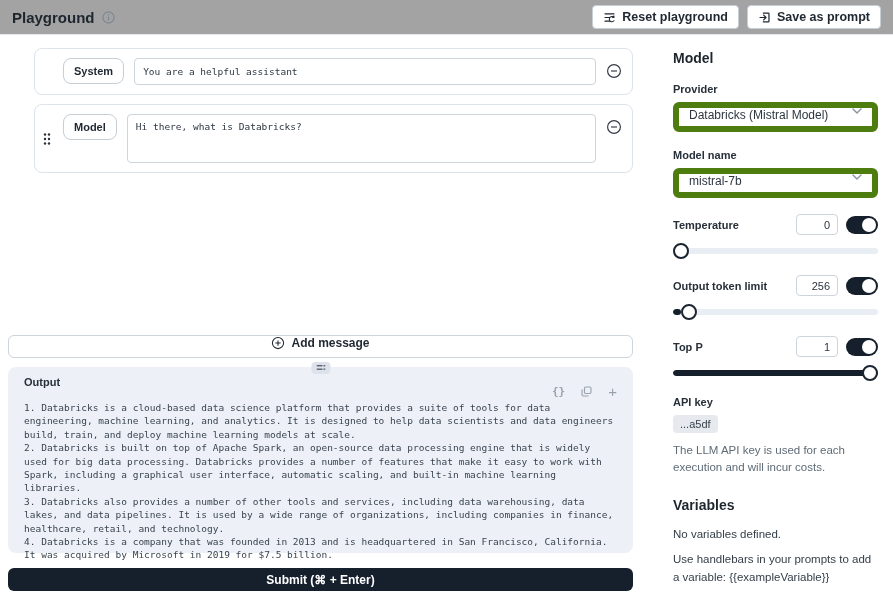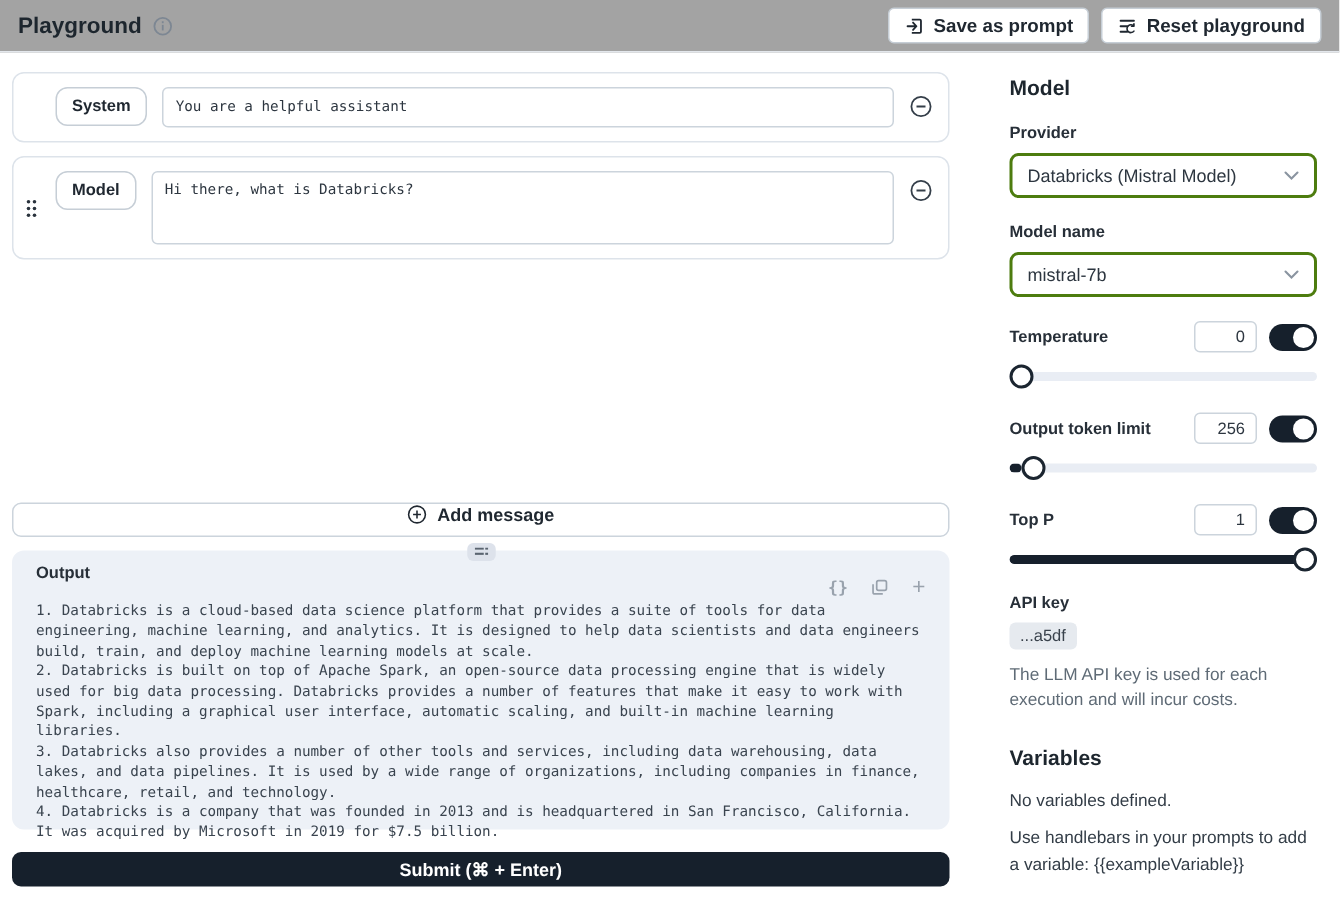--- a/index.html
+++ b/index.html
@@ -31,21 +31,21 @@
   
   .main { display: flex; }
   .left-col { width: 625px; margin: 13px 0 0 8px; display: flex; flex-direction: column; }
   .sidebar { width: 205px; margin-left: 40px; margin-top: 15px; }
   
   .msg-card {
     position: relative;
     border: 1px solid #dde3ea; border-radius: 8px;
     background: #fff;
     padding: 9px 10px 9px 28px;
-    display: flex; align-items: flex-start; gap: 10px;
+    display: flex; align-items: flex-start; gap: 10px; margin-left: 26px;
   }
   .msg-card + .msg-card { margin-top: 9px; }
   .drag-handle {
     position: absolute; left: 8px; top: 50%; transform: translateY(-50%);
     color: #2a333d; cursor: grab; line-height: 0;
   }
   .role-pill {
     border: 1px solid #c6ced6; border-radius: 8px; background: #fff;
     padding: 6px 10px; font-size: 11px; font-weight: 600; color: #1f2730;
     cursor: pointer; font-family: inherit; white-space: nowrap;
@@ -100,22 +100,22 @@
     background: #16202c; border: none; border-radius: 6px;
     color: #ffffff; font-size: 12px; font-weight: 600;
     display: flex; align-items: center; justify-content: center;
     cursor: pointer; font-family: inherit;
   }
   
   .panel-title { font-size: 14px; font-weight: 700; color: #1d262e; }
   .field-label { font-size: 11px; font-weight: 600; color: #272f38; margin-top: 17px; }
   .select {
     margin-top: 7px; height: 30px;
-    border: 2px solid #4d7c0f; border-radius: 6px; background: #fff;
-    display: flex; align-items: center; justify-content: space-between;
+    border: 6px solid #4d7c0f; border-radius: 6px; background: #fff;
+    display: flex; align-items: flex-start; justify-content: space-between;
     padding: 0 10px; font-size: 12px; color: #2d3640; cursor: pointer;
   }
   .select .chev { color: #8a94a0; line-height: 0; }
   .param-row { display: flex; align-items: center; margin-top: 16px; }
   .param-label { flex: 1; font-size: 11px; font-weight: 600; color: #272f38; }
   .param-input {
     width: 42px; height: 21px; border: 1px solid #ccd4dc; border-radius: 4px;
     text-align: right; font-size: 11px; color: #2d3640; padding: 0 7px;
     font-family: inherit; outline: none;
   }
@@ -155,35 +155,35 @@
   <span class="info-icon">
     <svg width="13" height="13" viewBox="0 0 14 14" fill="none">
       <circle cx="7" cy="7" r="6" stroke="currentColor" stroke-width="1.3"></circle>
       <rect x="6.35" y="6" width="1.3" height="4" fill="currentColor"></rect>
       <rect x="6.35" y="3.4" width="1.3" height="1.4" fill="currentColor"></rect>
     </svg>
   </span>
   <div class="header-actions">
     <button class="btn">
       <span>
+        <svg width="13" height="13" viewBox="0 0 16 16" fill="none" stroke="#1f2730" stroke-width="1.5" stroke-linecap="round">
+          <path d="M2.5 3.5 H13.5 M2.5 8 H8 M2.5 12.5 H8"></path>
+          <path d="M13.5 8 A3.2 3.2 0 1 0 13.5 12 M13.5 8 V6 M13.5 8 H11.5" stroke-width="1.3"></path>
+        </svg>
+      </span>
+      <span>Reset playground</span>
+    </button>
+    <button class="btn">
+      <span>
         <svg width="13" height="13" viewBox="0 0 16 16" fill="none" stroke="#1f2730" stroke-width="1.5">
           <path d="M6 2.5 H12.5 A1 1 0 0 1 13.5 3.5 V12.5 A1 1 0 0 1 12.5 13.5 H6"></path>
           <path d="M2.5 8 H9.5 M7 5 L9.8 8 L7 11" stroke-linecap="round" stroke-linejoin="round"></path>
         </svg>
       </span>
       <span>Save as prompt</span>
-    </button>
-    <button class="btn">
-      <span>
-        <svg width="13" height="13" viewBox="0 0 16 16" fill="none" stroke="#1f2730" stroke-width="1.5" stroke-linecap="round">
-          <path d="M2.5 3.5 H13.5 M2.5 8 H8 M2.5 12.5 H8"></path>
-          <path d="M13.5 8 A3.2 3.2 0 1 0 13.5 12 M13.5 8 V6 M13.5 8 H11.5" stroke-width="1.3"></path>
-        </svg>
-      </span>
-      <span>Reset playground</span>
     </button>
   </div>
 </div>
 
 <div class="main">
   <div class="left-col">
 
     <div class="msg-card">
       <button class="role-pill">System</button>
       <input class="msg-input single" value="You are a helpful assistant" style="">

